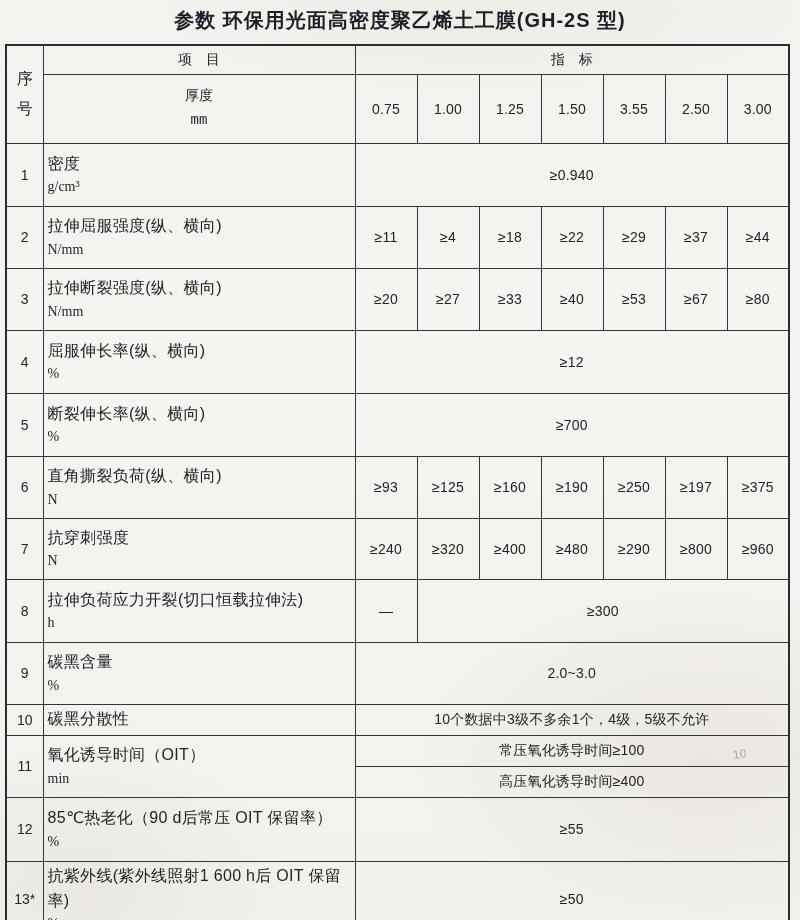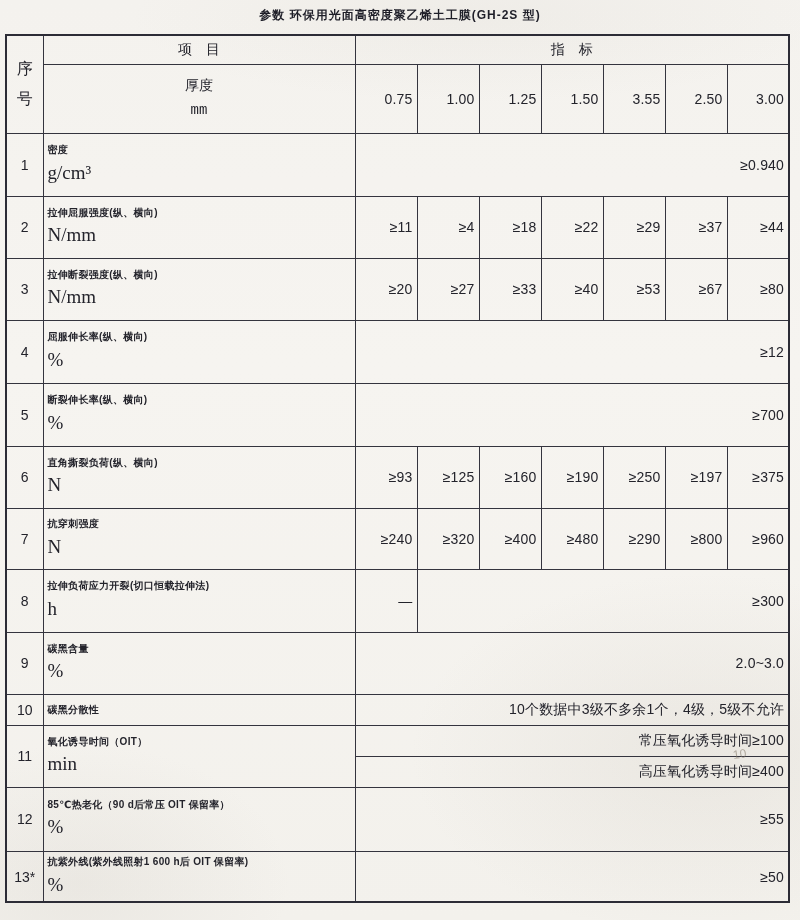--- a/index.html
+++ b/index.html
@@ -15,21 +15,21 @@
     color: #23232b;
     background:
       radial-gradient(ellipse 420px 260px at 88% 82%, rgba(190,182,170,0.18), rgba(0,0,0,0) 70%),
       radial-gradient(ellipse 300px 200px at 10% 96%, rgba(185,178,168,0.15), rgba(0,0,0,0) 70%),
       radial-gradient(ellipse 500px 120px at 60% 2%, rgba(200,194,184,0.12), rgba(0,0,0,0) 70%),
       linear-gradient(180deg, #f4f2ee 0%, #f6f4f0 40%, #f3f1ec 100%);
   }
   .doc-title {
     padding-top: 7px;
     text-align: center;
-    font-size: 12px;
+    font-size: 20px;
     font-weight: bold;
     letter-spacing: 1px;
     color: #1e1e28;
   }
   table.spec {
     border-collapse: collapse;
     table-layout: fixed;
     width: 783px;
     margin: 10px 0 0 5px;
     background: transparent;
@@ -47,23 +47,23 @@
   .seq-vert {
     width: 17px; margin: 16px auto;
     word-break: break-all;
     line-height: 1.9;
     text-align: center;
     font-size: 16px;
   }
   .hdr-wide { text-align: center; letter-spacing: 14px; text-indent: 14px; font-size: 14.5px; margin-left: 12px; }
   .thk { text-align: center; line-height: 1.7; font-size: 14px; font-family: Liberation Mono, monospace; }
   .label-cell { padding: 5px 6px 5px 11px; text-align: left; }
-  .label-cell .p-name { display: block; font-size: 10px; line-height: 1.55; letter-spacing: 0.3px; font-weight: bold; }
-  .label-cell .p-unit { display: block; font-size: 19px; line-height: 1.55; font-family: "Liberation Serif", "DejaVu Serif", serif; }
-  .val { text-align: right; font-size: 13.5px; letter-spacing: 0.2px; }
+  .label-cell .p-name { display: block; font-size: 16px; line-height: 1.55; letter-spacing: 0.3px; }
+  .label-cell .p-unit { display: block; font-size: 14px; line-height: 1.55; font-family: "Liberation Serif", "DejaVu Serif", serif; }
+  .val { text-align: center; font-size: 13.5px; letter-spacing: 0.2px; }
   .rowno { text-align: center; font-size: 13.5px; }
   .artifact-note {
     position: absolute;
     left: 733px; top: 747px;
     font-size: 12px;
     color: rgba(125,115,100,0.55);
     transform: rotate(-8deg);
   }
 </style>
 </head>

